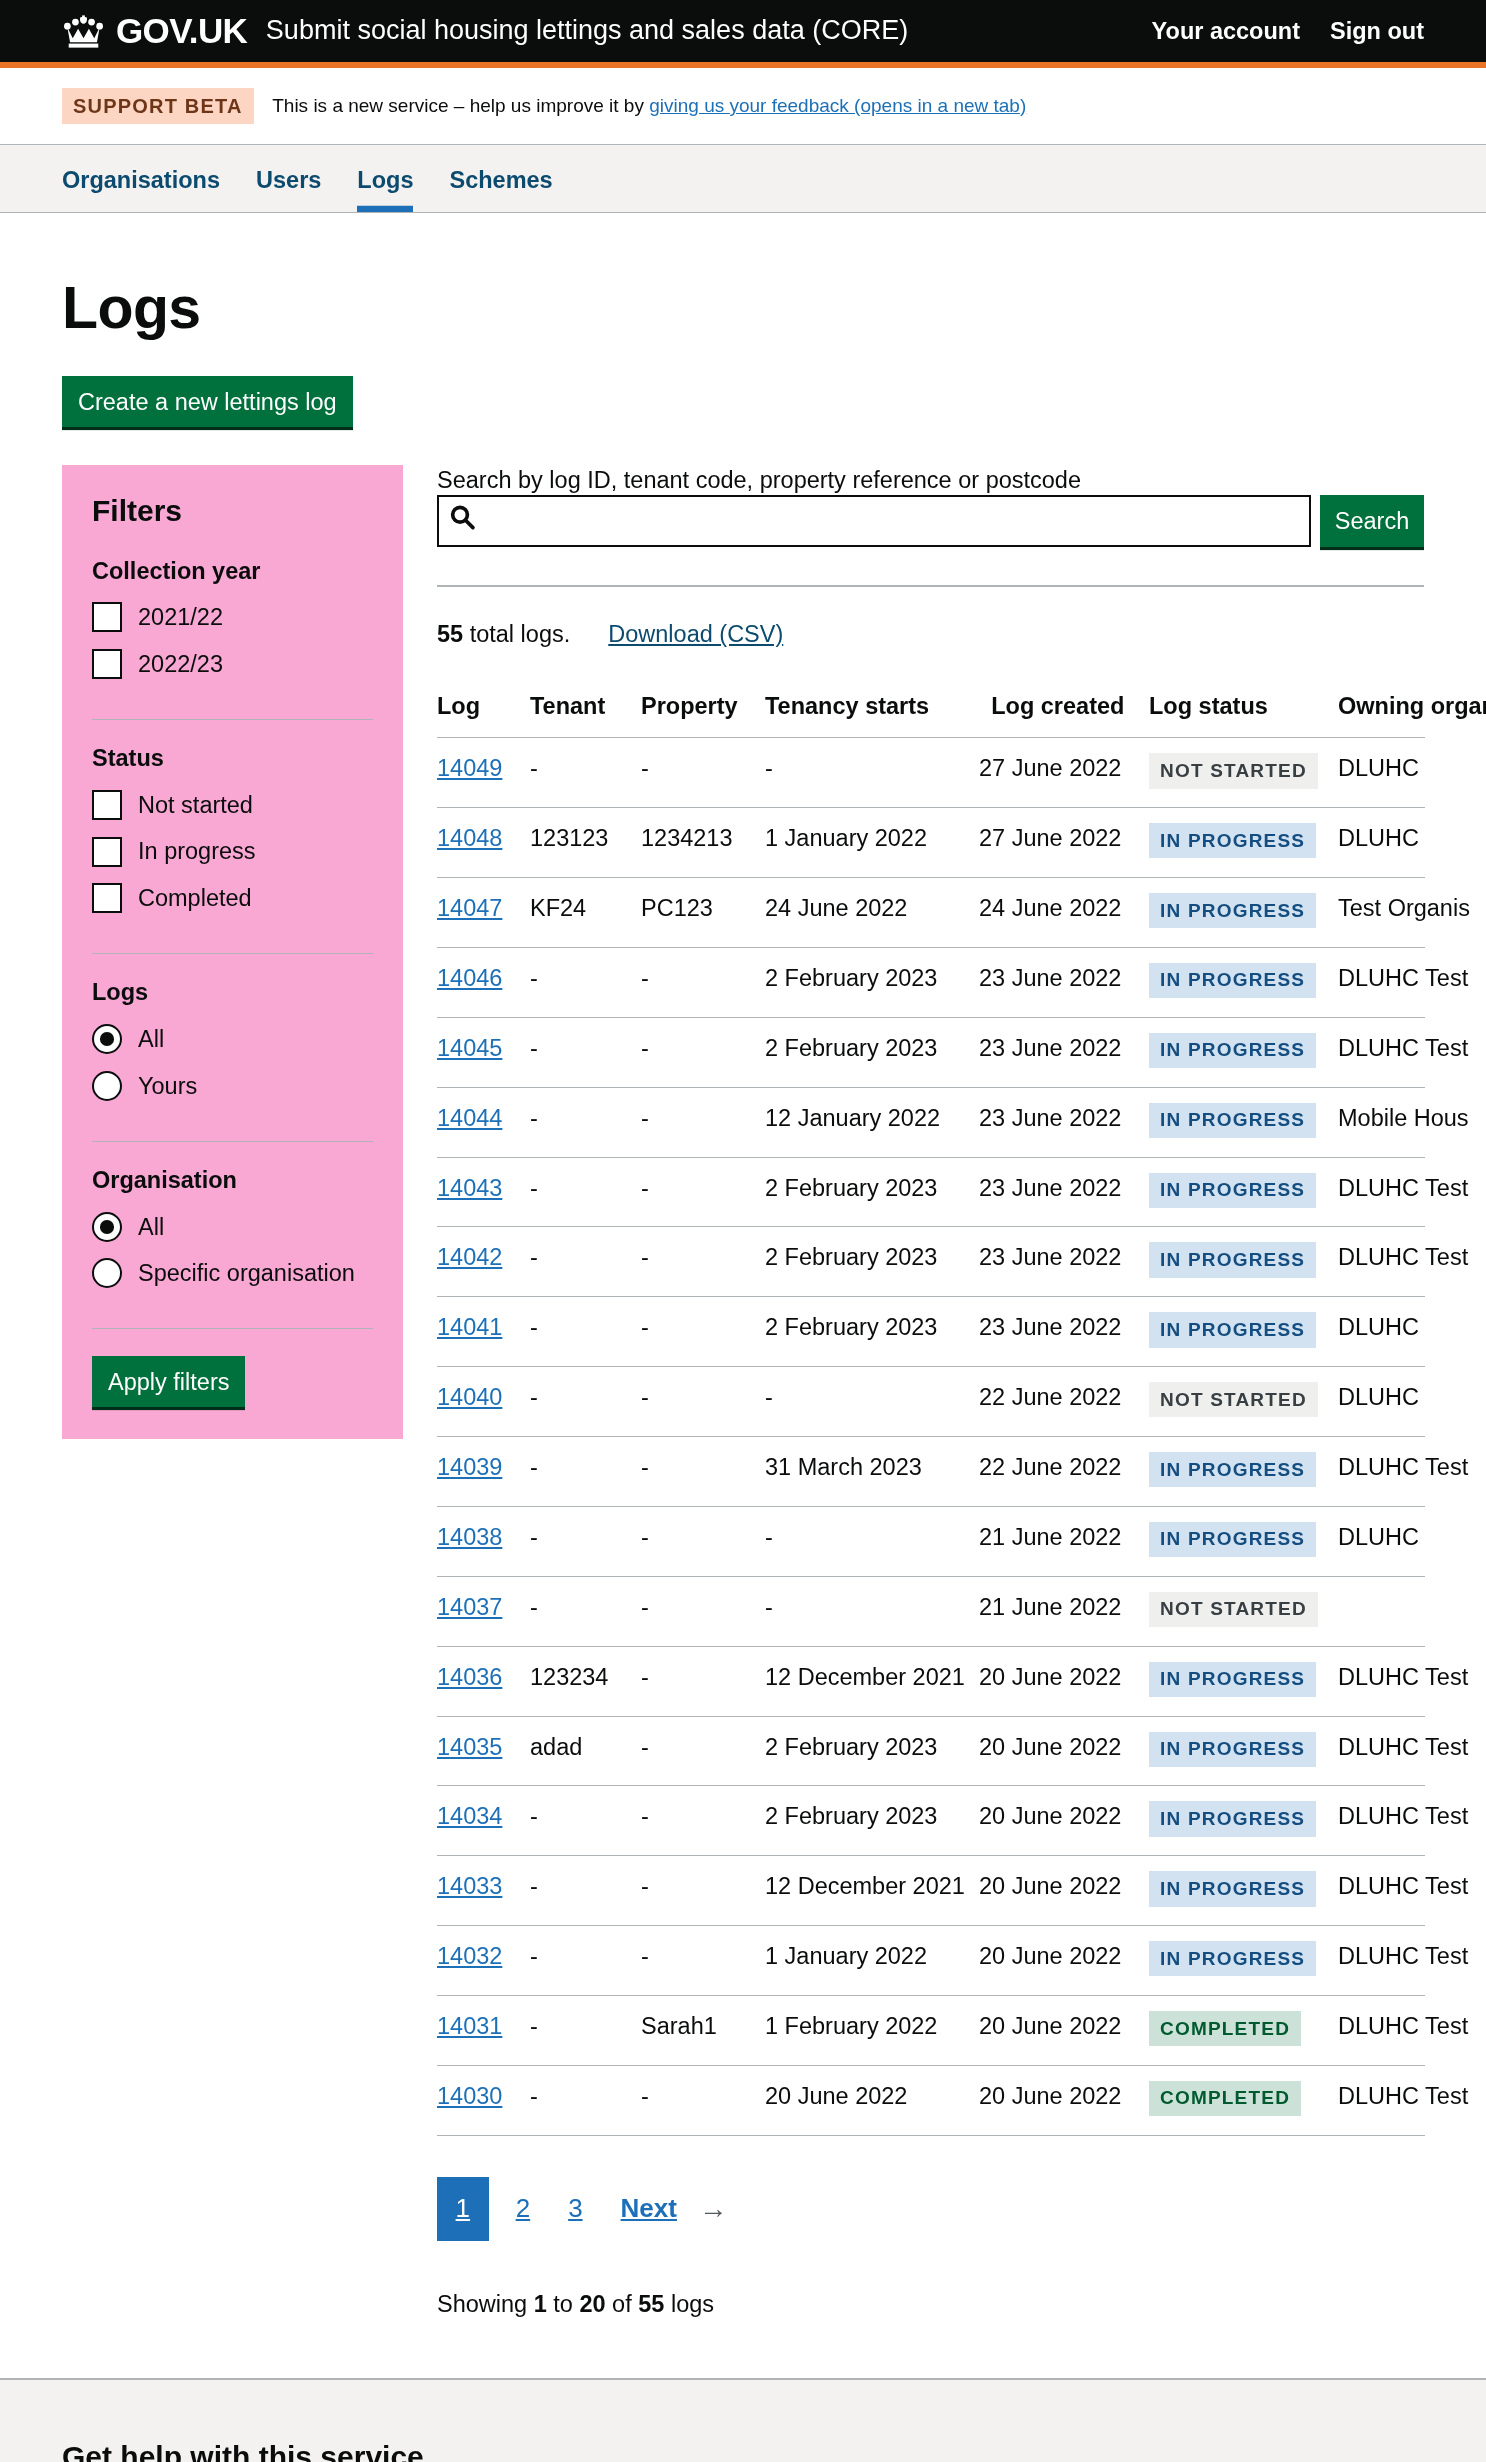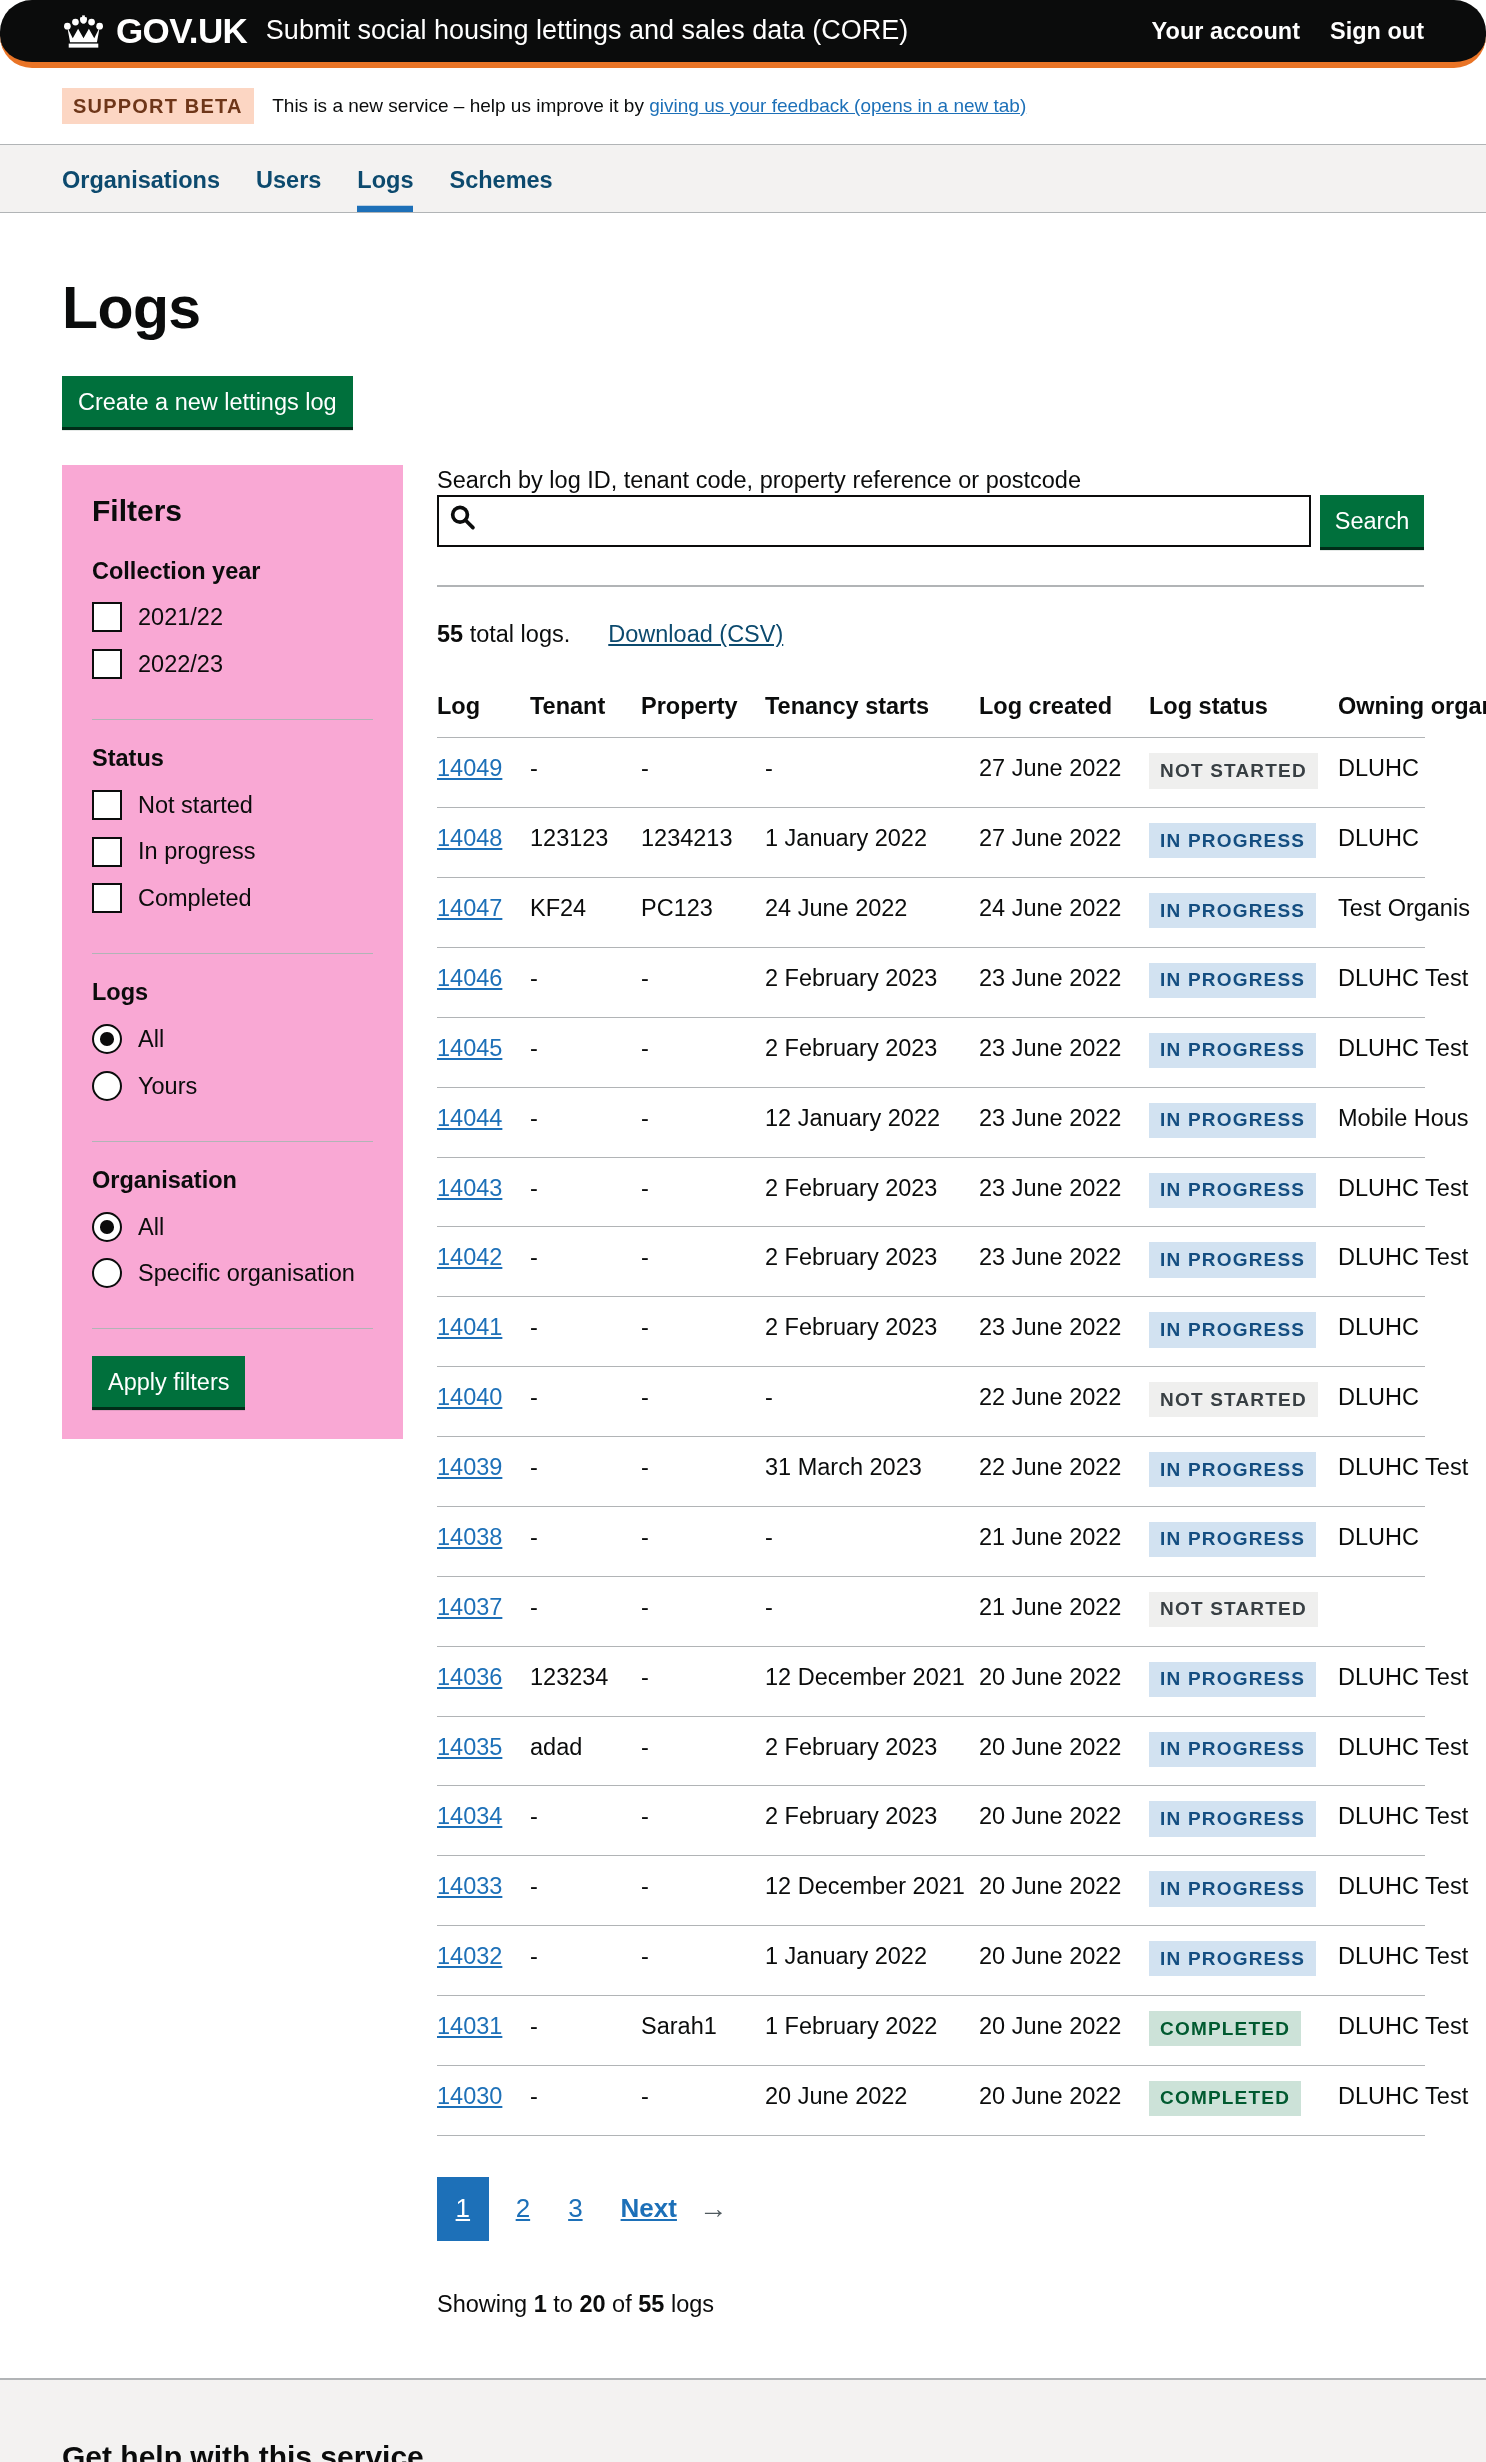--- a/index.html
+++ b/index.html
@@ -5,21 +5,21 @@
   * { margin:0; padding:0; box-sizing:border-box; }
   html { overflow-x:hidden; }
   body {
     width:1486px; overflow:hidden; background:#ffffff; color:#0b0c0c;
     font-family:"Liberation Sans", sans-serif; font-size:23.5px; line-height:1.3;
   }
   a { color:#0c4a6e; }
   .container { margin:0 62px; }
 
   
-  .govuk-header { background:#0b0c0c; border-bottom:6.2px solid #e97426;border-radius:32px; }
+  .govuk-header { background:#0b0c0c; border-bottom:6.2px solid #e97426; }
   .govuk-header .container { display:flex; align-items:center; height:62px; }
   .crown { display:flex; align-items:center; margin-right:11px; }
   .logotype { color:#fff; font-weight:bold; font-size:35px; letter-spacing:-0.6px; text-decoration:none; display:flex; align-items:center; }
   .service-name { color:#fff; font-size:27px; text-decoration:none; margin-left:18.6px; flex:1; white-space:nowrap; }
   .header-links { display:flex; gap:30px; }
   .header-links a { color:#fff; font-weight:bold; font-size:23.5px; text-decoration:none; white-space:nowrap; }
 
   
   .phase-banner { border-bottom:1.2px solid #b1b4b6; }
   .phase-banner .container { display:flex; align-items:center; padding:20px 0;text-align:center; }
@@ -236,21 +236,21 @@
         <a class="download-link" href="#">Download (CSV)</a>
       </div>
 
       <table class="logs">
         <thead>
             <tr id="logs-head-row">
               <th style="width: 93px;">Log</th>
               <th style="width: 111px;">Tenant</th>
               <th style="width: 124px;">Property</th>
               <th style="width: 214px;">Tenancy starts</th>
-              <th style="width: 170px;">Log created</th>
+              <th style="width: 170px; text-align: center;">Log created</th>
               <th style="width: 189px;">Log status</th>
               <th style="width: 87px;">Owning organisation</th>
             </tr>
           </thead>
         <tbody id="logs-body">
             <tr>
               <td><a class="log-link" href="#">14049</a></td>
               <td>-</td>
               <td>-</td>
               <td>-</td>

